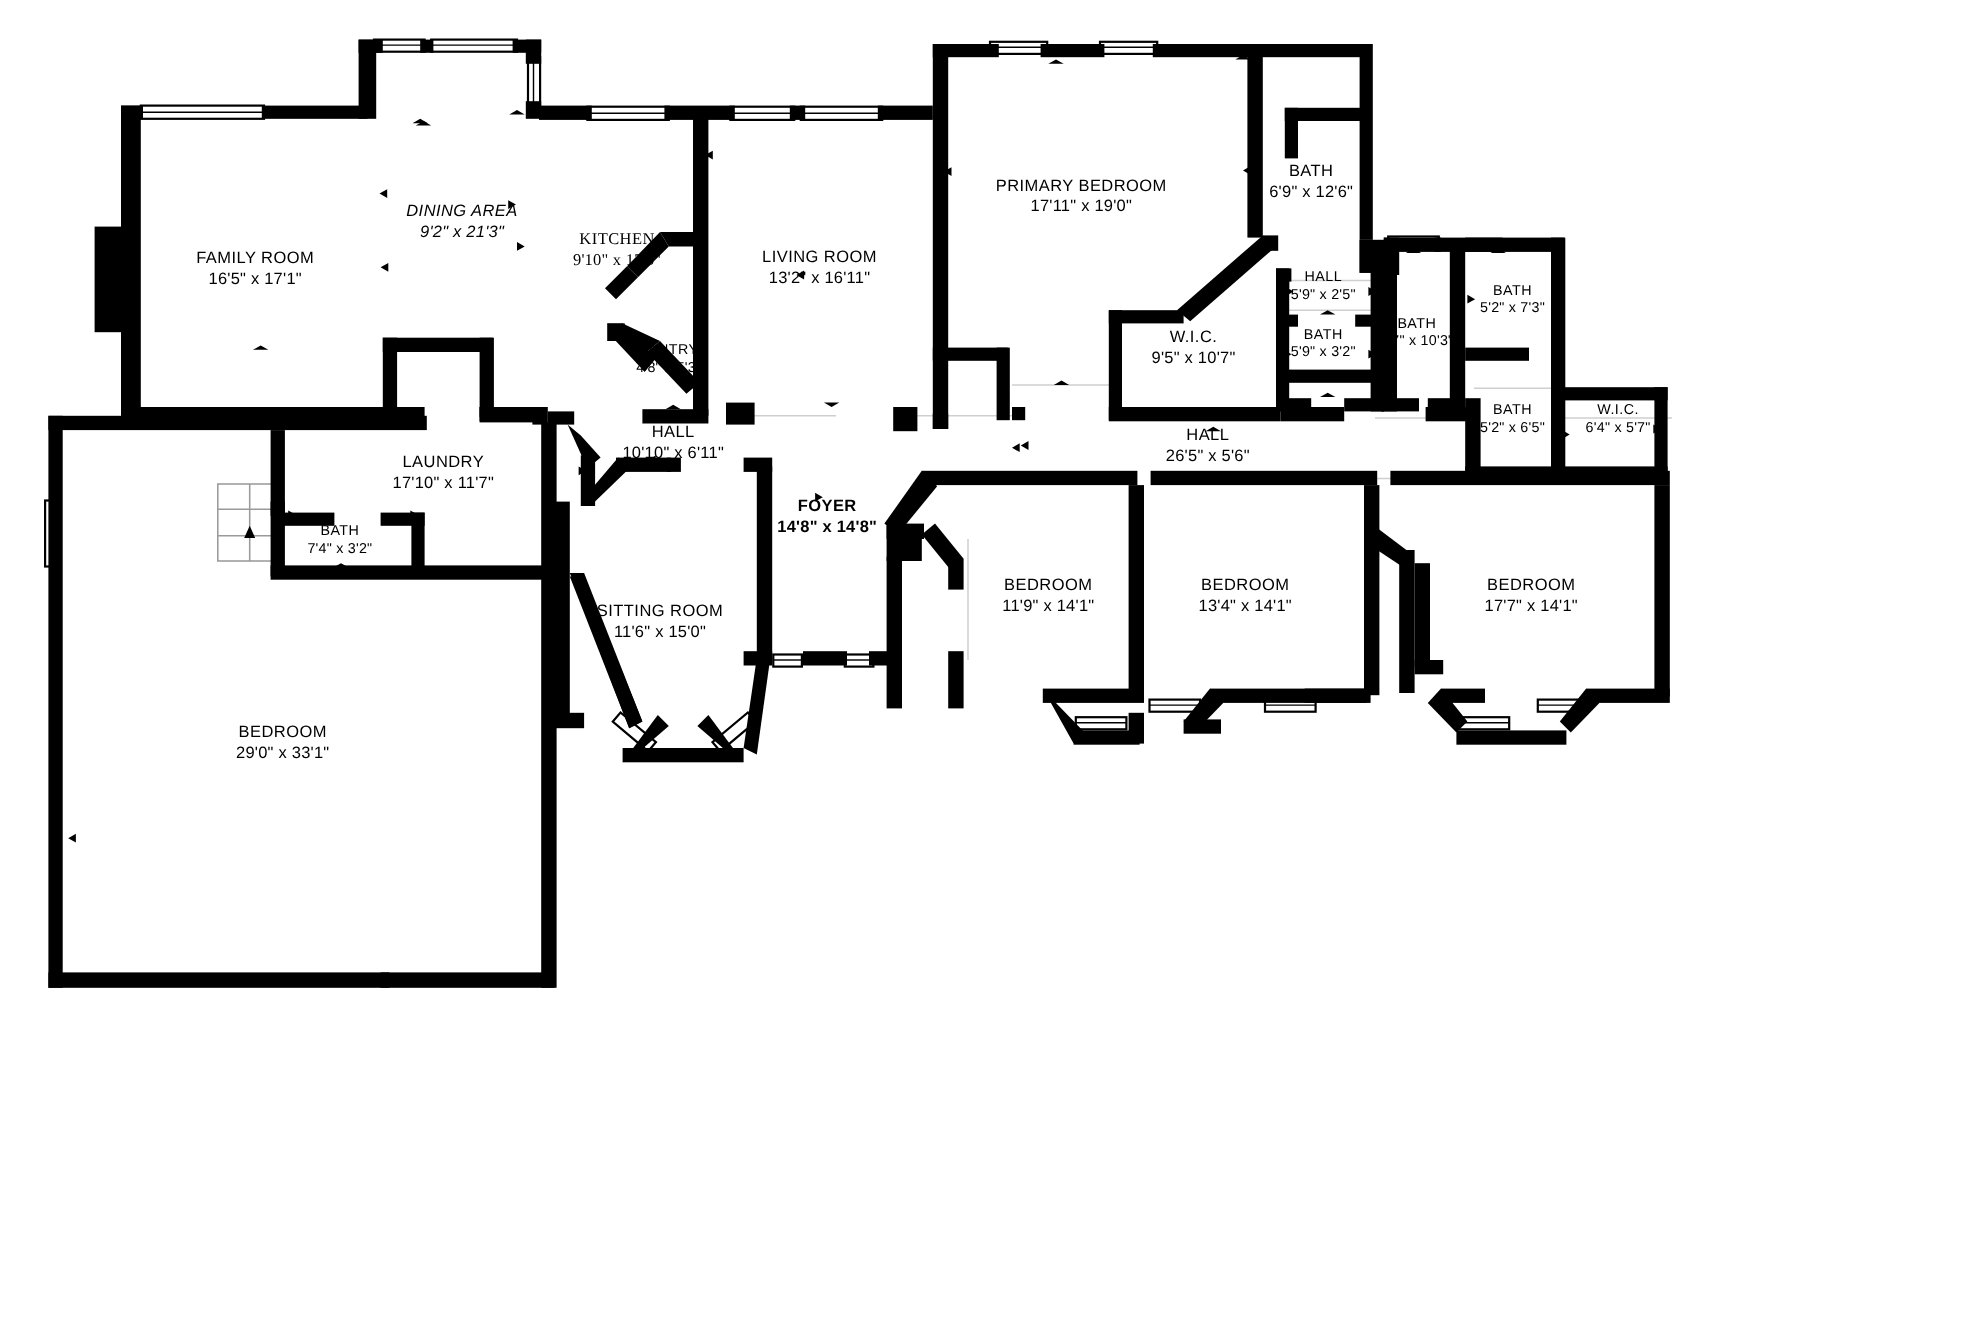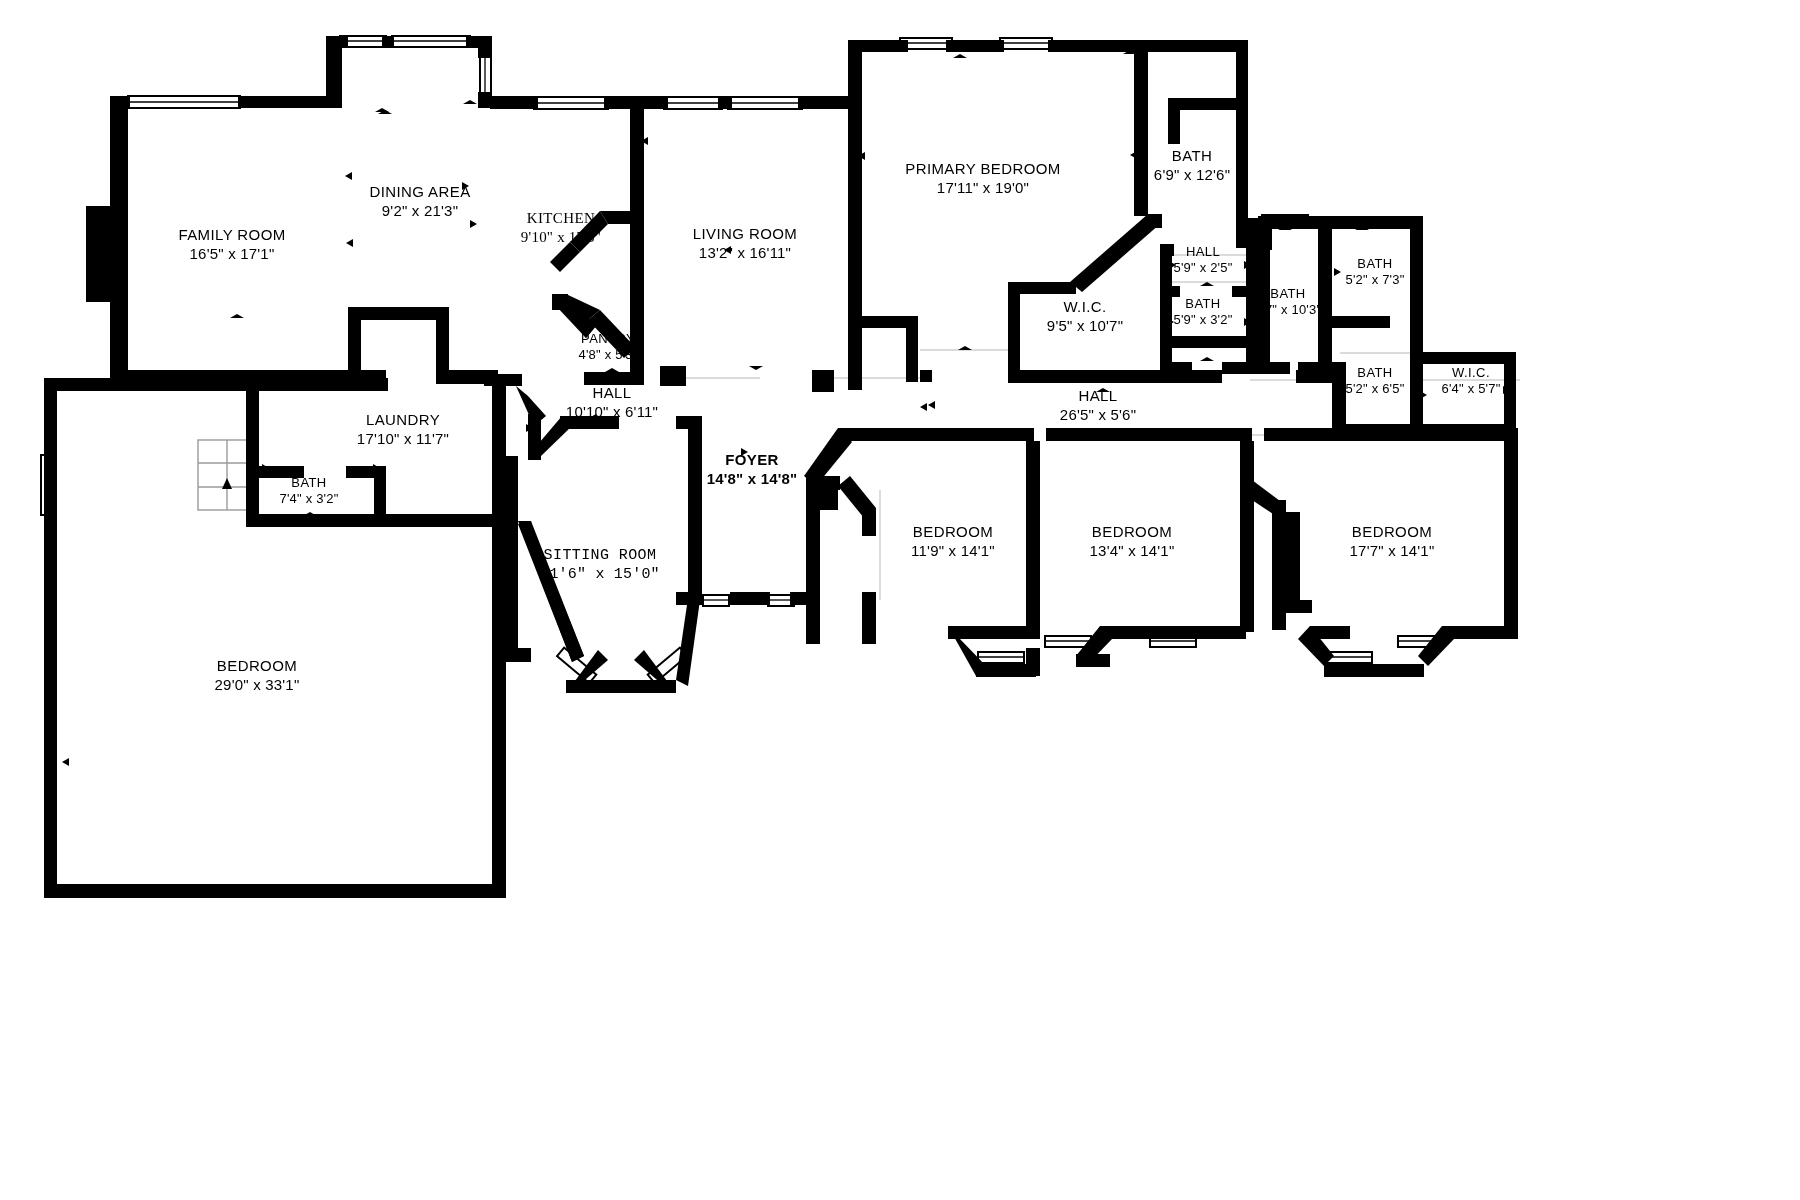--- a/index.html
+++ b/index.html
@@ -341,29 +341,29 @@
       <polygon points="470,100 477,104 463,104"></polygon>
     </g>
   </svg>
   </div>
 
   <div id="labels">
       <div class="lbl" style="left: 232px; top: 245px;">
         <span class="nm">FAMILY ROOM</span>
         <span class="dm">16'5" x 17'1"</span>
       </div>
-      <div class="lbl" style="left: 420px; top: 202px;">
+      <div class="lbl" style="left: 420px; top: 202px; font-style: italic;">
         <span class="nm">DINING AREA</span>
         <span class="dm">9'2" x 21'3"</span>
       </div>
       <div class="lbl" style="left: 561px; top: 228px; font-family: Liberation Serif, serif;">
         <span class="nm">KITCHEN</span>
         <span class="dm">9'10" x 17'3"</span>
       </div>
-      <div class="lbl sm" style="left: 608px; top: 326px; margin-top: 21px;">
+      <div class="lbl sm" style="left: 608px; top: 326px;">
         <span class="nm">PANTRY</span>
         <span class="dm">4'8" x 5'3"</span>
       </div>
       <div class="lbl" style="left: 745px; top: 244px;">
         <span class="nm">LIVING ROOM</span>
         <span class="dm">13'2" x 16'11"</span>
       </div>
       <div class="lbl" style="left: 983px; top: 179px; text-align: center;">
         <span class="nm">PRIMARY BEDROOM</span>
         <span class="dm">17'11" x 19'0"</span>
@@ -413,21 +413,21 @@
         <span class="dm">17'10" x 11'7"</span>
       </div>
       <div class="lbl sm" style="left: 309px; top: 491px;">
         <span class="nm">BATH</span>
         <span class="dm">7'4" x 3'2"</span>
       </div>
       <div class="lbl" style="left: 752px; top: 470px; font-weight: bold;">
         <span class="nm">FOYER</span>
         <span class="dm">14'8" x 14'8"</span>
       </div>
-      <div class="lbl" style="left: 600px; top: 566px; font-family: Liberation Mono, monospace;">
+      <div class="lbl" style="left: 600px; top: 566px;">
         <span class="nm">SITTING ROOM</span>
         <span class="dm">11'6" x 15'0"</span>
       </div>
       <div class="lbl" style="left: 953px; top: 542px;">
         <span class="nm">BEDROOM</span>
         <span class="dm">11'9" x 14'1"</span>
       </div>
       <div class="lbl" style="left: 1132px; top: 542px;">
         <span class="nm">BEDROOM</span>
         <span class="dm">13'4" x 14'1"</span>

